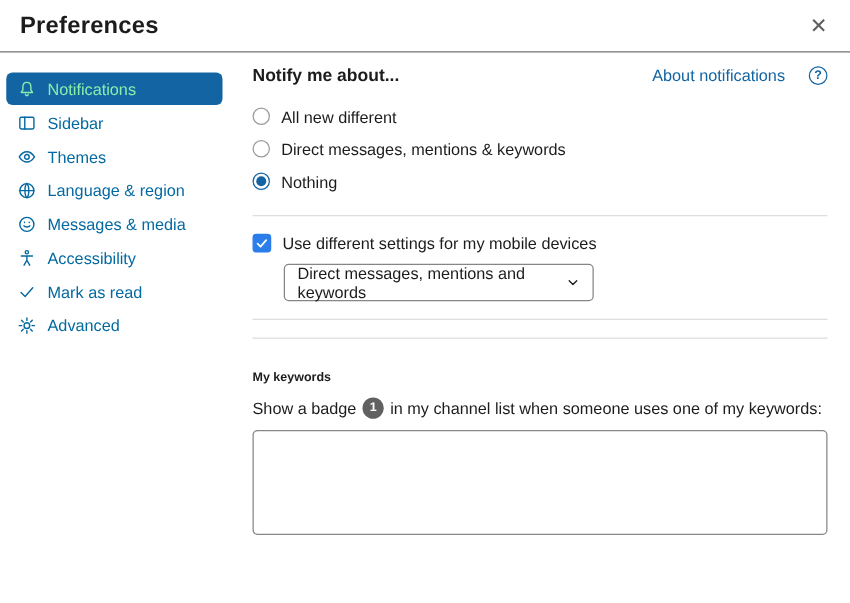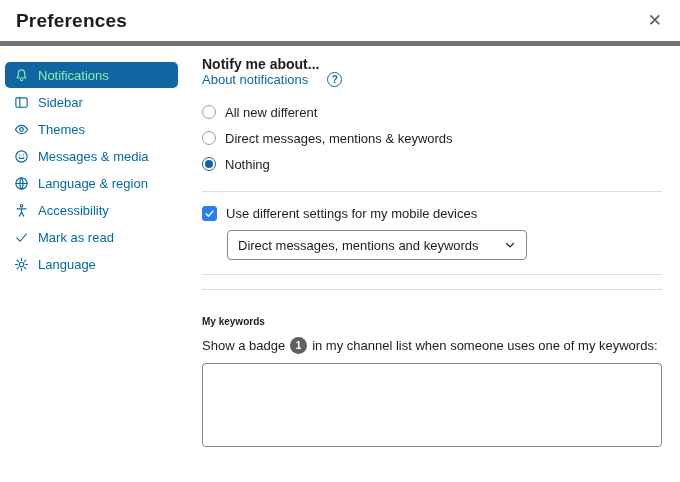--- a/index.html
+++ b/index.html
@@ -6,41 +6,41 @@
   html,body { margin:0; padding:0; }
   body {
     width:680px; height:482px; overflow:hidden;
     background:#ffffff; color:#1d1c1d;
     font-family:"Liberation Sans", sans-serif;
   }
   
   .header {
     display:flex; justify-content:space-between; align-items:flex-start;
     padding:10px 16px 9px 16px;
-    border-bottom:5px solid #737373;
+    border-bottom:1px solid #737373;
   }
   .title { font-size:19px; font-weight:700; letter-spacing:.2px; }
   .close-btn {
     font-size:17px; color:#616061; line-height:22px; padding:0 2px; cursor:pointer;
     background:none; border:none; font-family:inherit;
   }
   
   .layout { display:flex; align-items:flex-start; }
   .sidebar { width:186px; flex:none; padding:16px 0 0 5px; }
   .side-item {
     display:flex; align-items:center; gap:9px;
     width:173px; height:26px; padding:0 9px; margin-bottom:1px;
     border-radius:5px; font-size:13px; color:#0369a1; cursor:pointer;
   }
   .side-item.selected { background:#1264a3; color:#86efac; font-weight:400; }
   .side-icon { width:15px; height:15px; flex:none; display:flex; align-items:center; justify-content:center; }
   .side-icon svg { display:block; stroke:currentColor; fill:none; stroke-width:1.2; stroke-linecap:round; stroke-linejoin:round; }
   
   .content { flex:1; padding:10px 18px 0 16px; }
-  .head-row { display:flex; justify-content:space-between; align-items:flex-start; margin-bottom:12px;flex-direction:column; }
+  .head-row { display:flex; justify-content:space-between; align-items:center; margin-bottom:12px; }
   .section-title { font-size:14px; font-weight:700; }
   .about-link { display:flex; align-items:center; gap:19px; color:#1264a3; font-size:13px; text-decoration:none; cursor:pointer; }
   .help-circle {
     width:15px; height:15px; border:1.5px solid #1264a3; border-radius:50%;
     display:flex; align-items:center; justify-content:center;
     font-size:10px; font-weight:700; color:#1264a3;
   }
   
   .radio-row { display:flex; align-items:center; gap:9px; height:26px; cursor:pointer; font-size:13px; }
   .radio {
@@ -52,21 +52,21 @@
   
   .check-row { display:flex; align-items:center; gap:9px; font-size:13px; cursor:pointer; }
   .checkbox {
     width:15px; height:15px; border-radius:3px; flex:none;
     background:#2b7de9; border:1px solid #2b7de9;
     display:flex; align-items:center; justify-content:center;
   }
   .checkbox svg { display:block; stroke:#ffffff; fill:none; stroke-width:2; stroke-linecap:round; stroke-linejoin:round; }
   
   .dropdown {
-    width:300px; height:30px; margin:9px 0 0 25px; padding:0 10px;
+    width:248px; height:30px; margin:9px 0 0 25px; padding:0 10px;
     border:1px solid #868686; border-radius:4px; background:#fff;
     display:flex; justify-content:space-between; align-items:center;
     font-size:13px; cursor:pointer;
   }
   .dropdown svg { stroke:#1d1c1d; fill:none; stroke-width:1.6; stroke-linecap:round; stroke-linejoin:round; }
   hr.divider { border:none; border-top:1px solid #dddddd; margin:14px 0; }
   
   .kw-title { font-size:10px; font-weight:700; margin:26px 0 0 0; }
   .kw-desc { font-size:13px; margin-top:10px; display:flex; align-items:center; flex-wrap:wrap; gap:5px; }
   .badge {
@@ -119,37 +119,37 @@
             <circle cx="8" cy="8" r="2"></circle>
           </svg>
       </span>
       <span>Themes</span>
     </div>
 
     <div class="side-item">
       <span class="side-icon">
         <svg width="15" height="15" viewBox="0 0 16 16">
             <circle cx="8" cy="8" r="6"></circle>
+            <line x1="2" y1="8" x2="14" y2="8"></line>
+            <path d="M8 2C5.8 4 5.8 12 8 14M8 2c2.2 2 2.2 10 0 12"></path>
+          </svg>
+      </span>
+      <span>Language &amp; region</span>
+    </div>
+
+    <div class="side-item">
+      <span class="side-icon">
+        <svg width="15" height="15" viewBox="0 0 16 16">
+            <circle cx="8" cy="8" r="6"></circle>
             <path d="M5.5 9.2c.8 1.3 4.2 1.3 5 0"></path>
             <line x1="6" y1="6.2" x2="6" y2="6.4"></line>
             <line x1="10" y1="6.2" x2="10" y2="6.4"></line>
           </svg>
       </span>
       <span>Messages &amp; media</span>
-    </div>
-
-    <div class="side-item">
-      <span class="side-icon">
-        <svg width="15" height="15" viewBox="0 0 16 16">
-            <circle cx="8" cy="8" r="6"></circle>
-            <line x1="2" y1="8" x2="14" y2="8"></line>
-            <path d="M8 2C5.8 4 5.8 12 8 14M8 2c2.2 2 2.2 10 0 12"></path>
-          </svg>
-      </span>
-      <span>Language &amp; region</span>
     </div>
 
     <div class="side-item">
       <span class="side-icon">
         <svg width="15" height="15" viewBox="0 0 16 16">
             <circle cx="8" cy="3" r="1.4"></circle>
             <path d="M3.2 6.2h9.6M8 6.2v3.6M8 9.8 5.6 14M8 9.8l2.4 4.2"></path>
           </svg>
       </span>
       <span>Accessibility</span>
@@ -172,21 +172,21 @@
             <line x1="8" y1="1.5" x2="8" y2="3.6"></line>
             <line x1="8" y1="12.4" x2="8" y2="14.5"></line>
             <line x1="1.5" y1="8" x2="3.6" y2="8"></line>
             <line x1="12.4" y1="8" x2="14.5" y2="8"></line>
             <line x1="3.4" y1="3.4" x2="4.9" y2="4.9"></line>
             <line x1="11.1" y1="11.1" x2="12.6" y2="12.6"></line>
             <line x1="3.4" y1="12.6" x2="4.9" y2="11.1"></line>
             <line x1="11.1" y1="4.9" x2="12.6" y2="3.4"></line>
           </svg>
       </span>
-      <span>Language</span>
+      <span>Advanced</span>
     </div>
 
   </div>
 
   <div class="content">
 
     <div class="head-row">
       <div class="section-title">Notify me about...</div>
       <a class="about-link">
         <span>About notifications</span>

